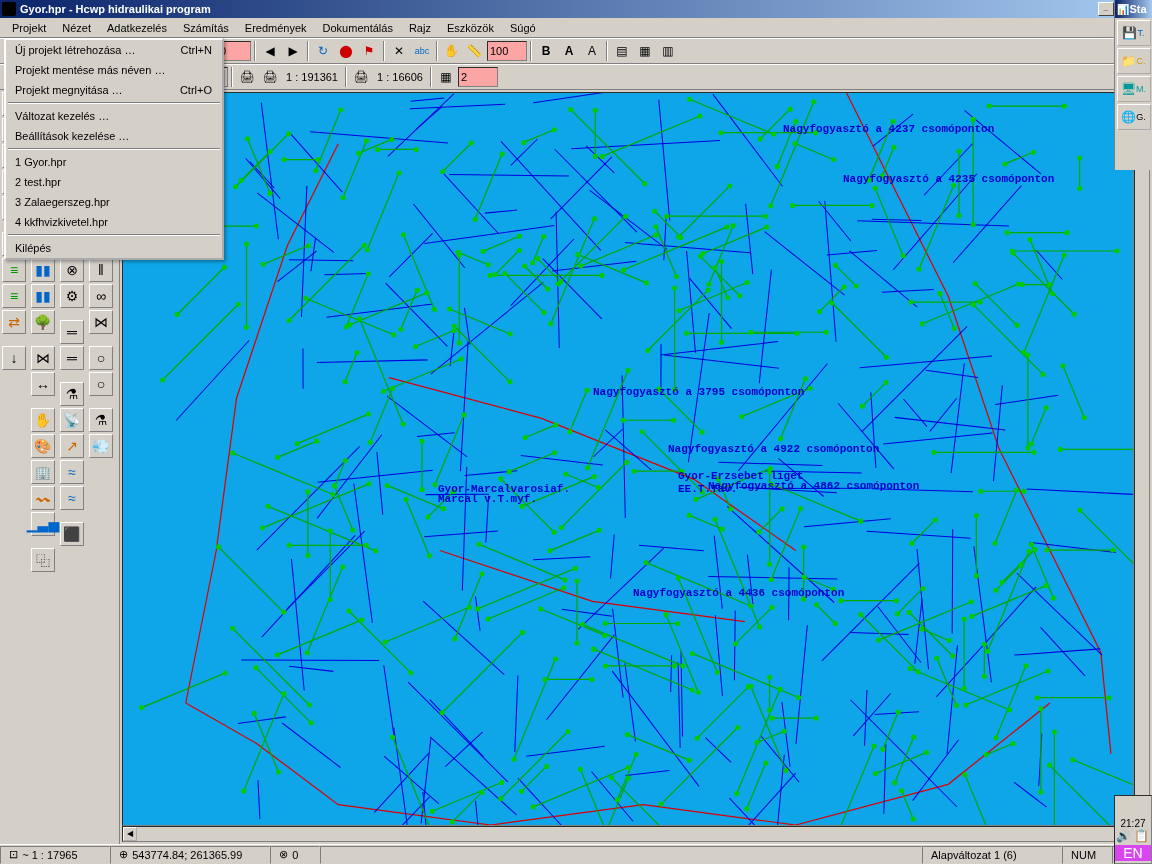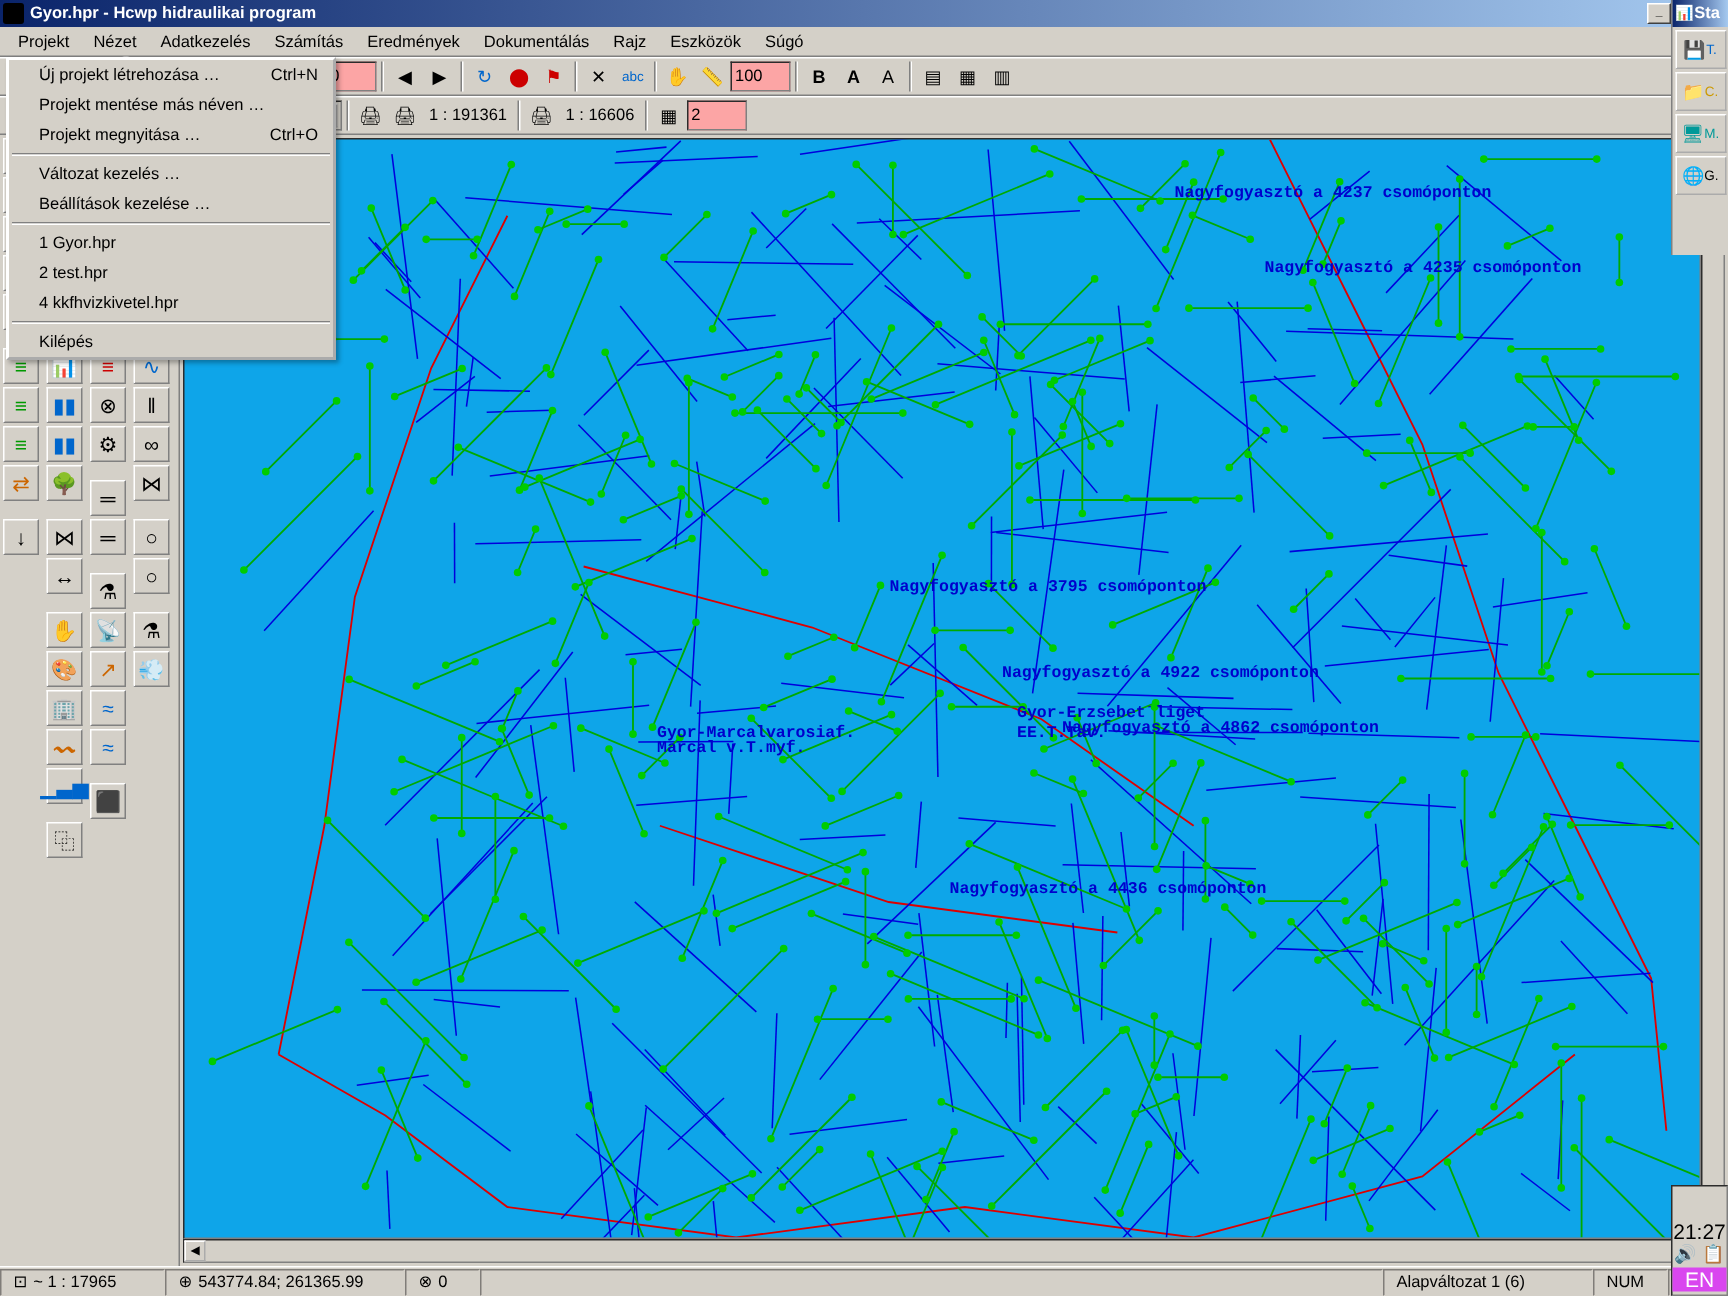--- a/index.html
+++ b/index.html
@@ -24,28 +24,28 @@
 .pal-btn { width: 24px; height: 24px; background: #d4d0c8; border: 1px solid #fff; border-right-color: #808080; border-bottom-color: #808080; display: flex; align-items: center; justify-content: center; font-size: 14px; }
 .pal-spacer { height: 8px; }
 .canvas-wrap { flex: 1; position: relative; background: #d4d0c8; padding: 2px; }
 .canvas { position: absolute; left: 2px; top: 2px; right: 18px; bottom: 18px; background: #0ea5e9; border: 1px inset #808080; overflow: hidden; }
 .scroll-v { position: absolute; right: 2px; top: 2px; bottom: 18px; width: 16px; background: #d4d0c8; border: 1px inset #808080; }
 .scroll-h { position: absolute; left: 2px; bottom: 2px; right: 18px; height: 16px; background: #d4d0c8; border: 1px inset #808080; }
 .scroll-btn { width: 14px; height: 14px; background: #d4d0c8; border: 1px outset #fff; position: absolute; font-size:8px; text-align:center; line-height:12px;}
 .status-bar { height: 20px; background: #d4d0c8; display: flex; align-items: center; border-top: 1px solid #fff; }
 .status-cell { padding: 1px 8px; border: 1px inset #d4d0c8; height: 18px; display:flex; align-items:center; gap:4px; }
 .dropdown-menu { position: absolute; left: 4px; top: 0; width: 220px; background: #d4d0c8; border: 2px outset #fff; z-index: 100; box-shadow: 2px 2px 3px rgba(0,0,0,.3);}
-.dd-item { padding: 4px 10px 4px 20px; display: flex; justify-content: space-between; cursor: default; }
+.dd-item { padding: 4px 10px 4px 9px; display: flex; justify-content: space-between; cursor: default; }
 .dd-sep { height: 1px; border-top: 1px solid #808080; border-bottom: 1px solid #fff; margin: 2px 2px; }
 .map-label { position: absolute; color: #0000cc; font-family: "Courier New", monospace; font-weight: bold; font-size: 11px; white-space: nowrap; }
 .side-tray { position: absolute; right: 0; top: 0; width: 38px; background: #d4d0c8; border-left: 1px solid #808080; }
 .tray-title { height: 18px; background: linear-gradient(to right,#0a246a,#a6caf0); color:#fff; font-weight:bold; padding:0 2px; display:flex; align-items:center; font-size:10px;}
 .tray-btn { width: 34px; height: 26px; margin: 2px auto; background: #d4d0c8; border: 1px outset #fff; display:flex; align-items:center; justify-content:center; font-size:12px;}
 .clock-tray { position:absolute; right:0; bottom:0; width:38px; background:#d4d0c8; border:1px inset #808080; text-align:center; padding:2px 0;}
-.clock-tray .time { font-size:14px;margin-top:20px; }
+.clock-tray .time { font-size:10px;margin-top:20px; }
 </style>
 </head>
 <body>
 
 <div class="title-bar">
   <div class="icon"></div>
   <div class="title">Gyor.hpr - Hcwp hidraulikai program</div>
   <div class="win-btns">
     <div class="win-btn">_</div>
     <div class="win-btn">□</div>
@@ -1108,20 +1108,23 @@
           <span>Beállítások kezelése …</span>
         </div>
       <div class="dd-sep"></div>
       <div class="dd-item">
           <span>1 Gyor.hpr</span>
         </div>
       <div class="dd-item">
           <span>2 test.hpr</span>
         </div>
       <div class="dd-item">
+          <span>3 Zalaegerszeg.hpr</span>
+        </div>
+      <div class="dd-item">
           <span>4 kkfhvizkivetel.hpr</span>
         </div>
       <div class="dd-sep"></div>
       <div class="dd-item">
           <span>Kilépés</span>
         </div>
     </div>
   </div>
 
 </div>

